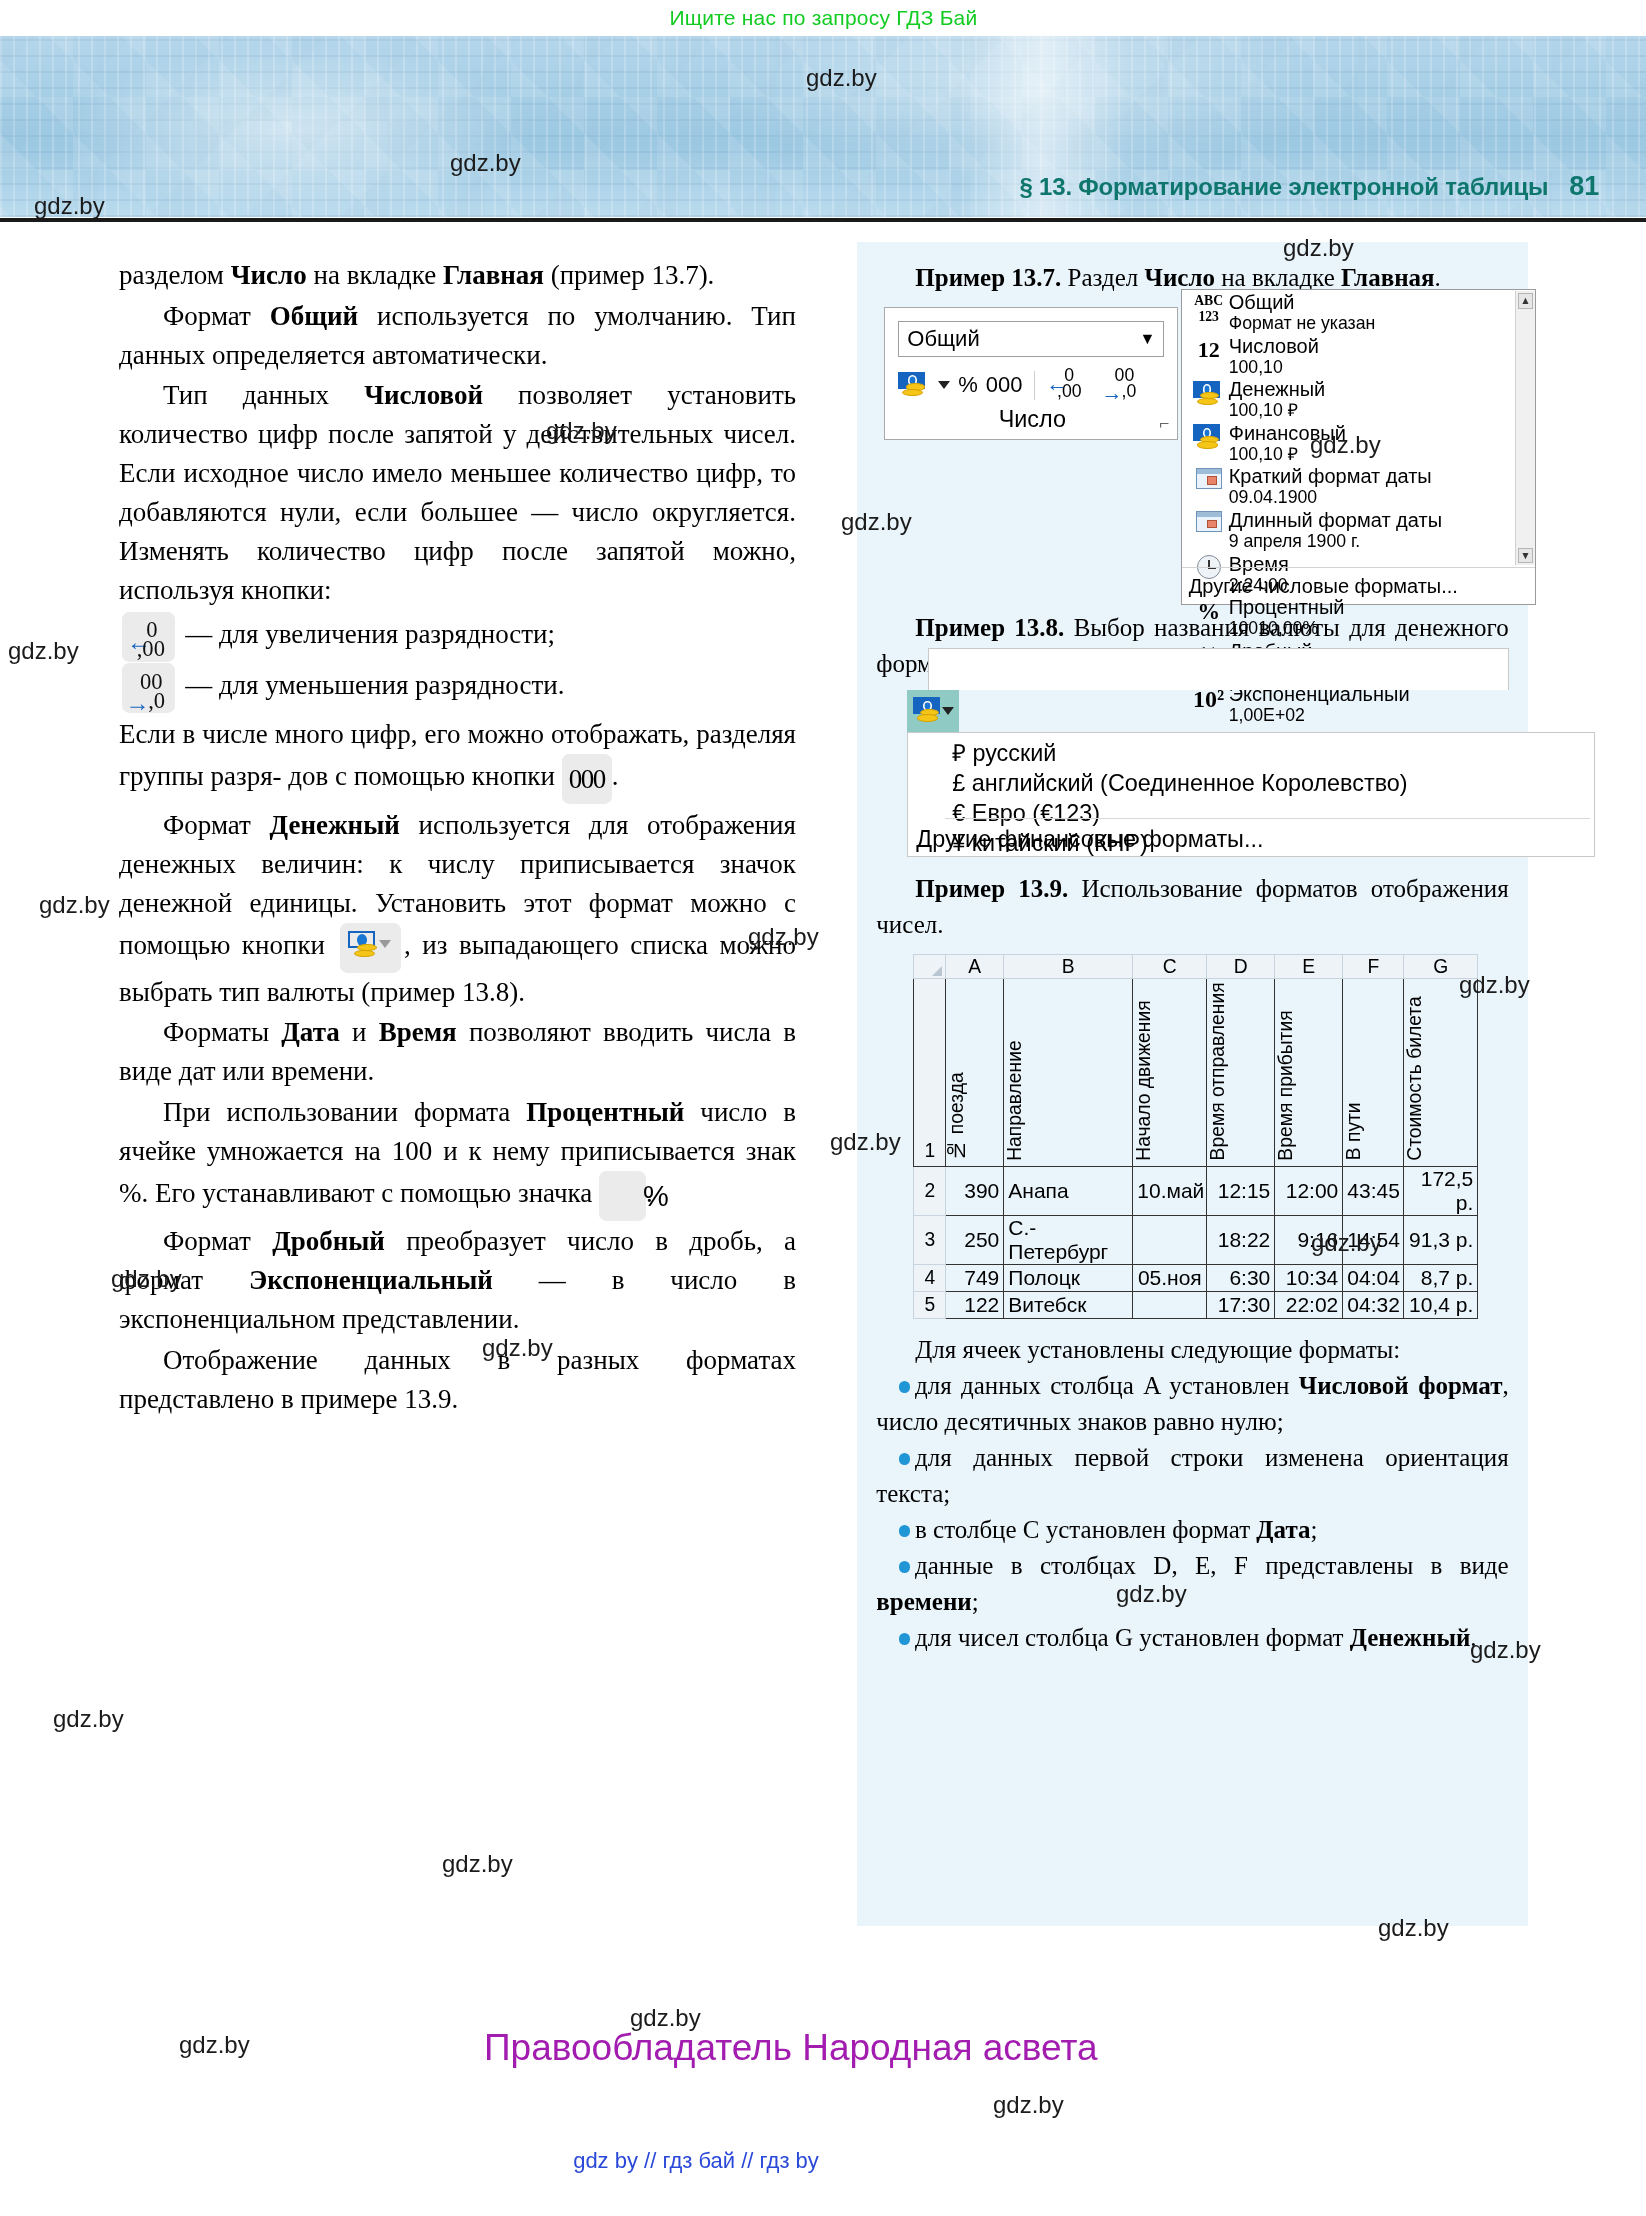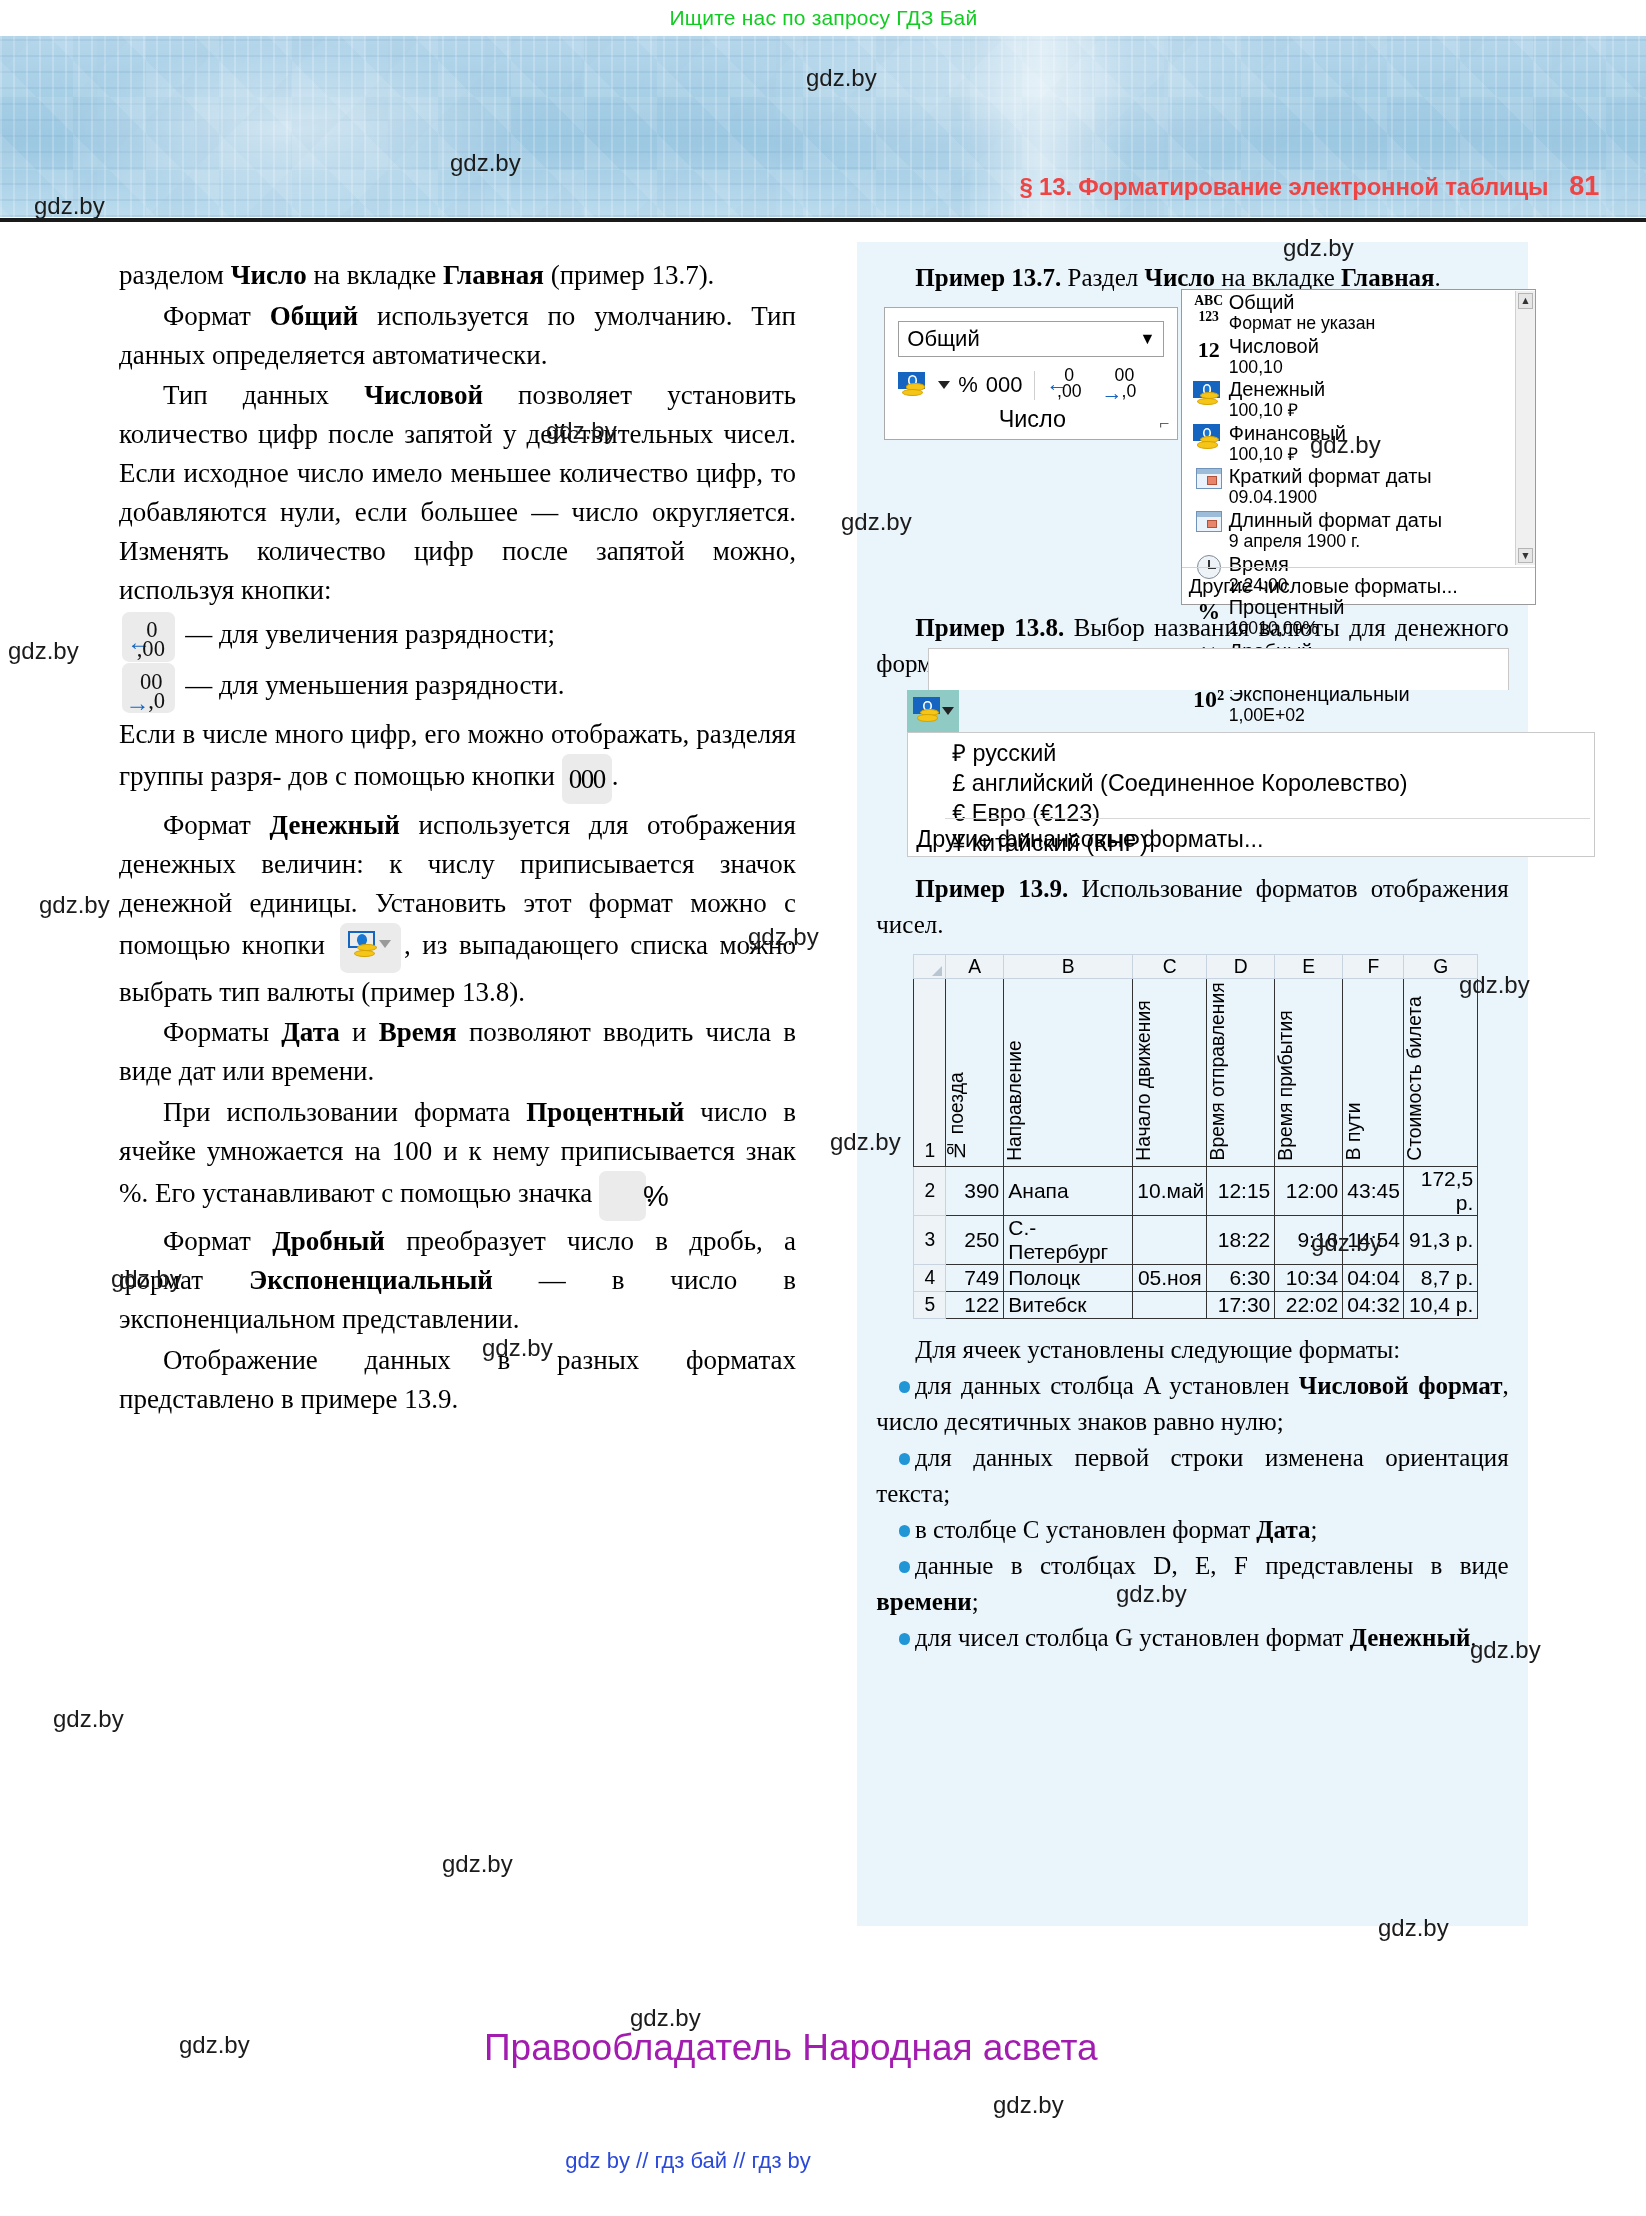--- a/index.html
+++ b/index.html
@@ -45,21 +45,21 @@
     position:absolute; top:0; bottom:0; width:169px; left:959px;
     background:linear-gradient(90deg, rgba(255,255,255,0), rgba(255,255,255,.5), rgba(255,255,255,0));
   }
   .header-line{
     position:absolute; left:0; top:218px; width:1647px; height:4px;
     background:#1a1a1a;
   }
   .header-title{
     position:absolute; right:48px; top:171px;
     font-family:"Liberation Sans", sans-serif;
-    font-size:24px; font-weight:700; color:#ef4444;
+    font-size:24px; font-weight:700; color:#0f766e;
     letter-spacing:-0.2px;
     white-space:nowrap;
   }
   .header-title .pg{ margin-left:21px; font-size:27px; }
 
   
   .col-left{
     position:absolute; left:119px; top:256px; width:677px;
     font-size:27px; line-height:39px; color:#000;
     text-align:justify; text-justify:inter-word;
@@ -254,21 +254,21 @@
   .wm{
     position:absolute; font-family:"Liberation Sans", sans-serif;
     color:#1b1b1b; font-size:22px; z-index:30; pointer-events:none; white-space:nowrap;
   }
   .wm-pink{
     position:absolute; left:484px; top:2027px; z-index:31;
     font-family:"Liberation Sans", sans-serif; font-size:37px; color:#a21caf;
     white-space:nowrap;
   }
   .footer{
-    position:absolute; left:0; top:2148px; width:1361px; text-align:center;
+    position:absolute; left:8px; top:2148px; width:1361px; text-align:center;
     font-family:"Liberation Sans", sans-serif; font-size:22px; color:#2b49d8;padding-left:15px;
   }
 </style>
 </head>
 <body>
 
 <div class="top-banner">Ищите нас по запросу ГДЗ Бай</div>
 
 <div class="header-strip">
   <div class="circuit"></div>

